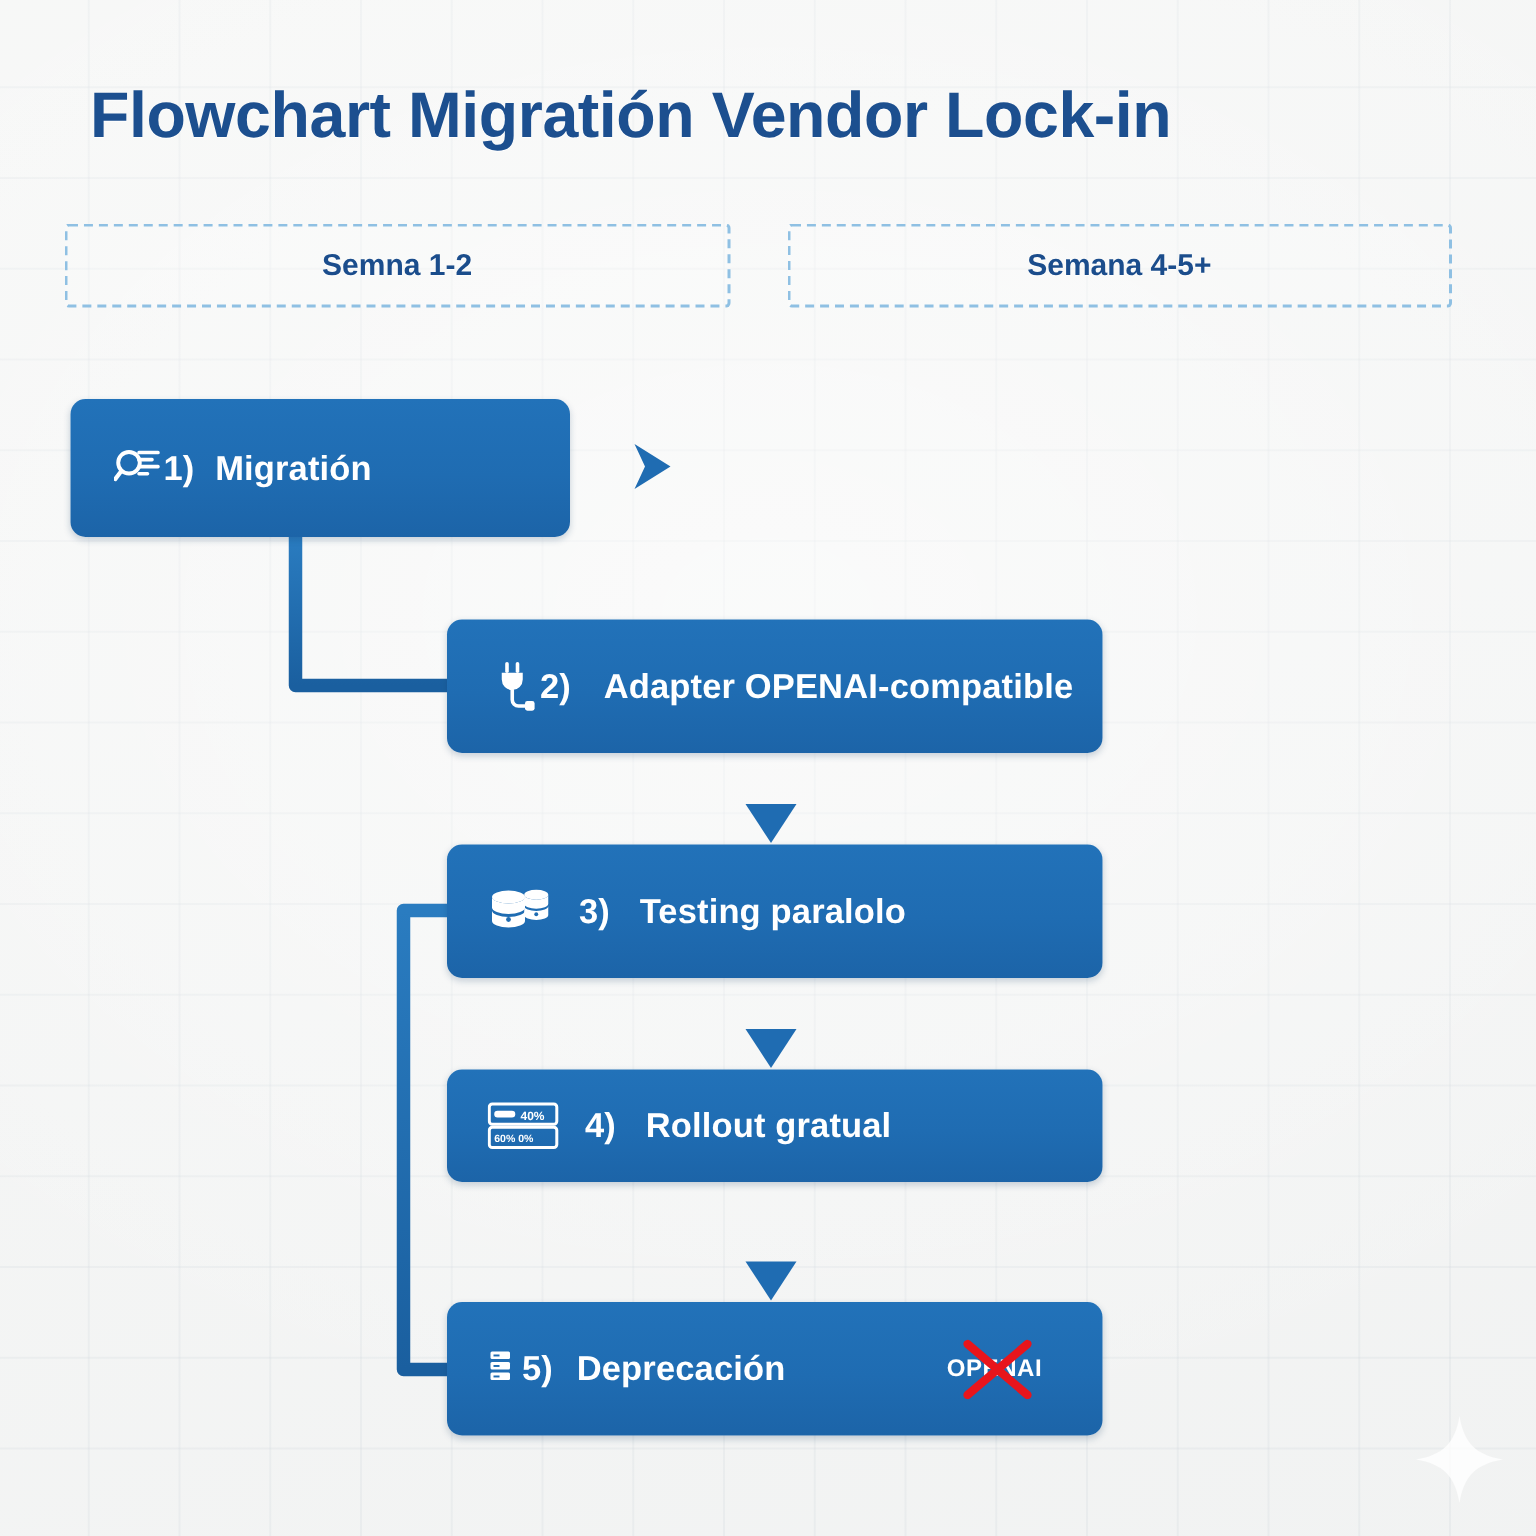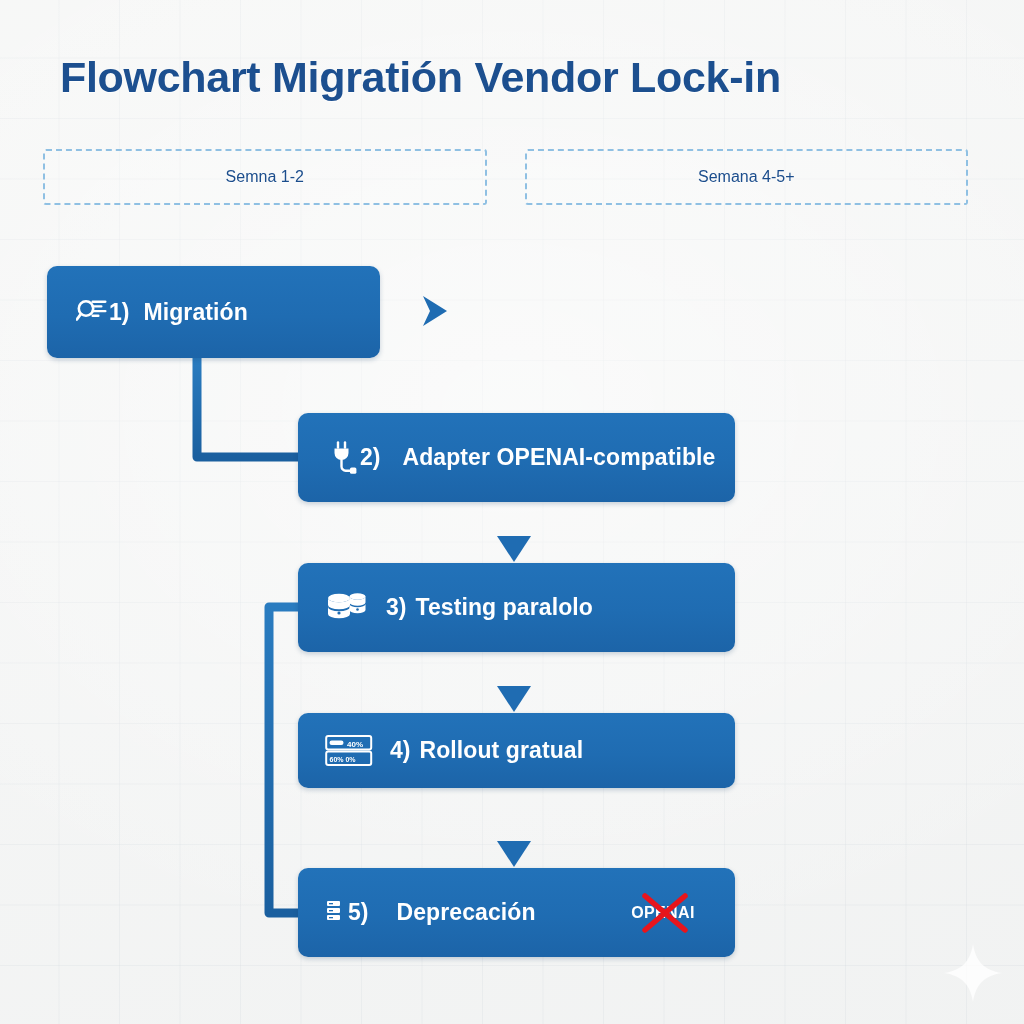--- a/index.html
+++ b/index.html
@@ -64,22 +64,22 @@
   .phase {
     flex: 1;
     border: 2px dashed #8fc0e3;
     border-radius: 3px;
     display: flex;
     align-items: center;
     justify-content: center;
     background: rgba(255,255,255,0.18);
   }
   .phase-label {
-    font-size: 16px;
-    font-weight: normal;
+    font-size: 20px;
+    font-weight: bold;
     color: #1b4d8c;
     text-shadow: 0 1px 0 rgba(255,255,255,0.8);
   }
 
   
   .node {
     position: absolute;
     border-radius: 10px;
     background: linear-gradient(180deg, #2272b9 0%, #1f6cb2 55%, #1c64a8 100%);
     box-shadow: 0 2px 5px rgba(20,60,100,0.22);
@@ -98,21 +98,21 @@
     color: #ffffff;
     margin-right: 2px;
   }
   .node-icon svg { display: block; }
   .node-text {
     color: #ffffff;
     font-size: 23px;
     font-weight: bold;
     letter-spacing: 0.1px;
     white-space: nowrap;
-    margin-left: 9px;
+    margin-left: 20px;
   }
   .node-num {
     color: #ffffff;
     font-size: 23px;
     font-weight: bold;
     margin-left: -6px;
   }
 
   #node1 { left: 47px;  top: 266px; width: 333px; height: 92px; }
   #node2 { left: 298px; top: 413px; width: 437px; height: 89px; }
@@ -287,21 +287,21 @@
       <svg width="22" height="28" viewBox="0 0 22 28">
         <rect x="1" y="2" width="13" height="5" rx="1" fill="#ffffff"></rect>
         <rect x="1" y="9" width="13" height="5" rx="1" fill="#ffffff"></rect>
         <rect x="1" y="16" width="13" height="5" rx="1" fill="#ffffff"></rect>
         <rect x="3" y="4" width="4" height="1.3" fill="#1f6cb2"></rect>
         <rect x="3" y="11" width="4" height="1.3" fill="#1f6cb2"></rect>
         <rect x="3" y="18" width="4" height="1.3" fill="#1f6cb2"></rect>
       </svg>
     </span>
     <span class="node-num" style="margin-left:-4px;">5)</span>
-    <span class="node-text" style="margin-left:28px;">Deprecación</span>
+    <span class="node-text" style="margin-left:16px;">Deprecación</span>
 
     <div id="openai-badge">
       <span class="badge-text">OPENAI</span>
       <svg class="cross" viewBox="0 0 84 46">
         <line x1="24" y1="6" x2="64" y2="40" stroke="#e8151c" stroke-width="5.5" stroke-linecap="round"></line>
         <line x1="64" y1="6" x2="24" y2="40" stroke="#e8151c" stroke-width="5.5" stroke-linecap="round"></line>
       </svg>
     </div>
   </div>
 

